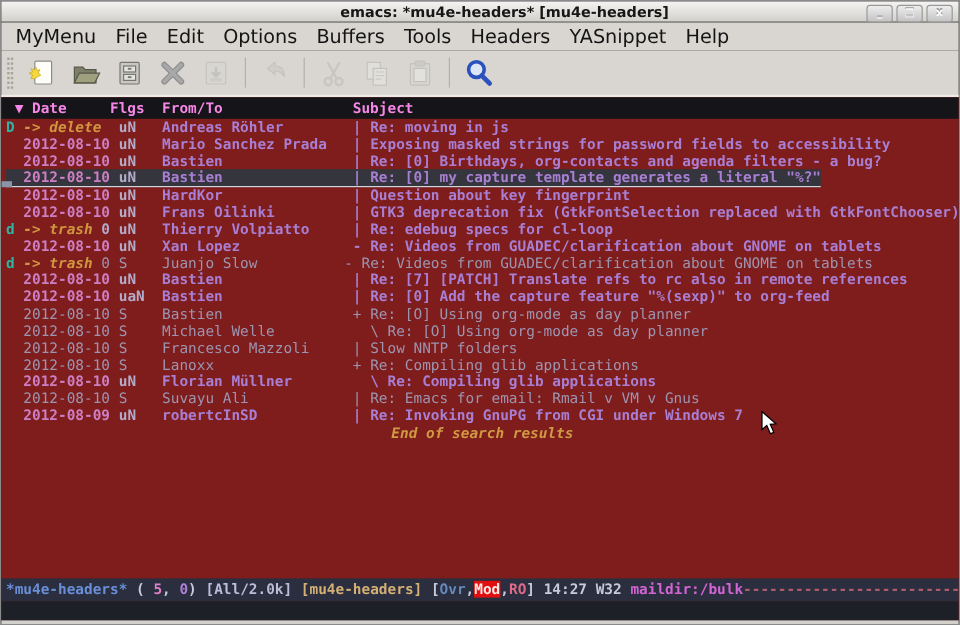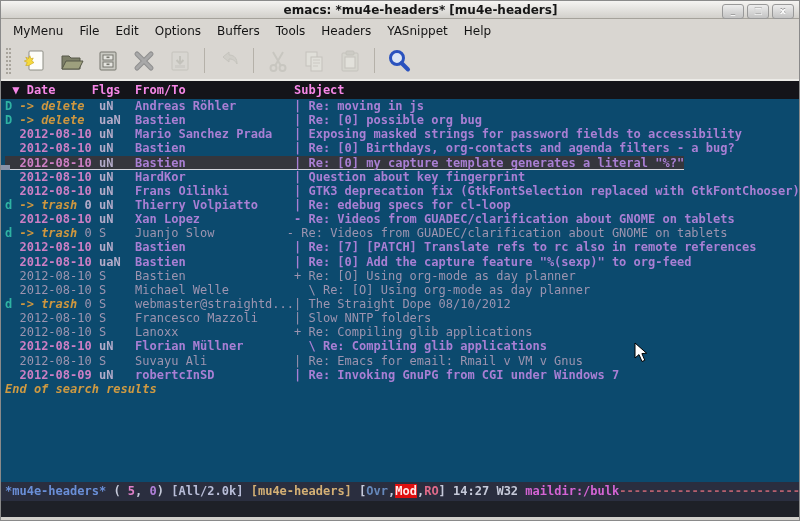--- a/index.html
+++ b/index.html
@@ -12,45 +12,45 @@
   
   .titlebar{height:18px;background:linear-gradient(#f5f4f2,#d2d0cb);
     border-bottom:1px solid #a5a29b;display:flex;align-items:center;justify-content:center;position:relative;flex:none;padding-left:41px;}
   .title{font-size:12px;font-weight:bold;color:#161616;}
   .win-buttons{position:absolute;right:5px;top:3px;display:flex;gap:3px;}
   .win-btn{width:22px;height:15px;border:1px solid #999;border-radius:3px;
     background:linear-gradient(#ededed,#c3c3c3);color:#fcfcfc;font-size:9px;line-height:12px;
     text-align:center;font-weight:bold;text-shadow:0 -1px 0 #999;}
   
   .menubar{height:23px;background:#d9d6d1;display:flex;align-items:center;padding-left:4px;flex:none;}
-  .menu-item{padding:3px 8px;font-size:12px;color:#141414;cursor:default;}
+  .menu-item{padding:3px 8px;font-size:16px;color:#141414;cursor:default;}
   
   .toolbar{height:39px;background:#d9d6d1;display:flex;align-items:center;padding-left:2px;
     border-bottom:2px solid #ecebe7;flex:none;}
   .grip{width:5px;height:26px;margin:0 7px 0 3px;border-left:2px dotted #a8a49c;border-right:2px dotted #a8a49c;}
   .tool-btn{width:36px;height:30px;display:flex;align-items:center;justify-content:center;}
   .tool-sep{width:1px;height:25px;background:#b5b1a9;margin:0 6px;}
   
-  .emacs-area{flex:1;display:flex;flex-direction:column;background:#0c4a6e;
+  .emacs-area{flex:1;display:flex;flex-direction:column;background:#7f1d1d;
     font-family:"DejaVu Sans Mono", monospace;font-size:12px;font-weight:bold;overflow:hidden;}
   .header-line{height:18px;line-height:18px;background:#141419;color:#f787e7;white-space:pre;padding-left:4px;flex:none;}
   .rows{flex:1;position:relative;overflow:hidden;}
   .row{height:14.15px;line-height:14.15px;white-space:pre;padding-left:4px;position:relative;}
   .row span{white-space:pre;}
   .row.unread .c-date{color:#cd7fc4;}
   .row.unread .c-from,.row.unread .c-subject{color:#a97fd4;}
   .row.unread .c-flags{color:#b3abc9;}
   .row.read{font-weight:normal;}
   .row.read .c-date,.row.read .c-from,.row.read .c-subject,.row.read .c-flags{color:#9d94b0;}
   .c-mark{color:#2fb3a3;font-weight:bold;}
   .c-action{color:#cf973f;font-style:italic;font-weight:bold;}
   .row.current .rowtext{display:inline-block;background:#35363d;height:14.15px;
     border-bottom:1px solid #d4d4dc;}
   .row.current::before{content:'';position:absolute;left:0;bottom:0;width:9px;height:5px;background:#8a93a8;}
-  .footer{height:14.15px;line-height:14.15px;color:#cf9a42;font-style:italic;white-space:pre;padding-left:4px;}
+  .footer{height:14.15px;line-height:14.15px;color:#cf9a42;font-style:italic;white-space:pre;padding-left:4px;text-align:center;}
   
   .modeline{height:19px;line-height:19px;background:#2a2e3f;white-space:pre;padding-left:4px;
     color:#c6cada;flex:none;overflow:hidden;}
   .ml-buffer{color:#6a8fd8;}
   .ml-pink{color:#e080c8;}
   .ml-violet{color:#b080d8;}
   .ml-lavender{color:#b8bdd8;}
   .ml-tan{color:#d4b075;margin-top:24px;}
   .ml-blue{color:#6688bb;}
   .ml-mod{background:#e01010;color:#ffe9e9;}
@@ -160,34 +160,32 @@
           <circle cx="11" cy="10" r="6.5" fill="#dce6f5" stroke="#2a52be" stroke-width="3"></circle>
           <path d="M15.5 15 L22 21.5" stroke="#2a52be" stroke-width="4" stroke-linecap="round"></path>
         </svg>
       </span>
     </div>
 
   <div class="emacs-area">
     <div class="header-line"> ▼ Date     Flgs  From/To               Subject</div>
     <div class="rows" id="rows">
         <div class="row unread"><span class="rowtext"><span class="c-mark">D </span><span class="c-action">-&gt; delete</span><span class="c-flags">  </span><span class="c-flags">uN   </span><span class="c-from">Andreas Röhler        </span><span class="c-subject">| Re: moving in js</span></span></div>
-        <div class="row unread"><span class="rowtext"><span class="c-mark">D </span><span class="c-action">-&gt; delete</span><span class="c-flags">  </span><span class="c-flags">uaN  </span><span class="c-from">Bastien               </span><span class="c-subject">| Re: [0] possible org bug</span></span></div>
         <div class="row unread"><span class="rowtext"><span class="c-mark">  </span><span class="c-date">2012-08-10</span><span class="c-flags"> </span><span class="c-flags">uN   </span><span class="c-from">Mario Sanchez Prada   </span><span class="c-subject">| Exposing masked strings for password fields to accessibility</span></span></div>
         <div class="row unread"><span class="rowtext"><span class="c-mark">  </span><span class="c-date">2012-08-10</span><span class="c-flags"> </span><span class="c-flags">uN   </span><span class="c-from">Bastien               </span><span class="c-subject">| Re: [0] Birthdays, org-contacts and agenda filters - a bug?</span></span></div>
         <div class="row unread current"><span class="rowtext"><span class="c-mark">  </span><span class="c-date">2012-08-10</span><span class="c-flags"> </span><span class="c-flags">uN   </span><span class="c-from">Bastien               </span><span class="c-subject">| Re: [0] my capture template generates a literal "%?"</span></span></div>
         <div class="row unread"><span class="rowtext"><span class="c-mark">  </span><span class="c-date">2012-08-10</span><span class="c-flags"> </span><span class="c-flags">uN   </span><span class="c-from">HardKor               </span><span class="c-subject">| Question about key fingerprint</span></span></div>
         <div class="row unread"><span class="rowtext"><span class="c-mark">  </span><span class="c-date">2012-08-10</span><span class="c-flags"> </span><span class="c-flags">uN   </span><span class="c-from">Frans Oilinki         </span><span class="c-subject">| GTK3 deprecation fix (GtkFontSelection replaced with GtkFontChooser)</span></span></div>
         <div class="row unread"><span class="rowtext"><span class="c-mark">d </span><span class="c-action">-&gt; trash</span><span class="c-flags"> 0 </span><span class="c-flags">uN   </span><span class="c-from">Thierry Volpiatto     </span><span class="c-subject">| Re: edebug specs for cl-loop</span></span></div>
         <div class="row unread"><span class="rowtext"><span class="c-mark">  </span><span class="c-date">2012-08-10</span><span class="c-flags"> </span><span class="c-flags">uN   </span><span class="c-from">Xan Lopez             </span><span class="c-subject">- Re: Videos from GUADEC/clarification about GNOME on tablets</span></span></div>
         <div class="row read"><span class="rowtext"><span class="c-mark">d </span><span class="c-action">-&gt; trash</span><span class="c-flags"> 0 </span><span class="c-flags">S    </span><span class="c-from">Juanjo Slow          </span><span class="c-subject">- Re: Videos from GUADEC/clarification about GNOME on tablets</span></span></div>
         <div class="row unread"><span class="rowtext"><span class="c-mark">  </span><span class="c-date">2012-08-10</span><span class="c-flags"> </span><span class="c-flags">uN   </span><span class="c-from">Bastien               </span><span class="c-subject">| Re: [7] [PATCH] Translate refs to rc also in remote references</span></span></div>
         <div class="row unread"><span class="rowtext"><span class="c-mark">  </span><span class="c-date">2012-08-10</span><span class="c-flags"> </span><span class="c-flags">uaN  </span><span class="c-from">Bastien               </span><span class="c-subject">| Re: [0] Add the capture feature "%(sexp)" to org-feed</span></span></div>
         <div class="row read"><span class="rowtext"><span class="c-mark">  </span><span class="c-date">2012-08-10</span><span class="c-flags"> </span><span class="c-flags">S    </span><span class="c-from">Bastien               </span><span class="c-subject">+ Re: [O] Using org-mode as day planner</span></span></div>
         <div class="row read"><span class="rowtext"><span class="c-mark">  </span><span class="c-date">2012-08-10</span><span class="c-flags"> </span><span class="c-flags">S    </span><span class="c-from">Michael Welle         </span><span class="c-subject">  \ Re: [O] Using org-mode as day planner</span></span></div>
-        <div class="row read"><span class="rowtext"><span class="c-mark">d </span><span class="c-action">-&gt; trash</span><span class="c-flags"> 0 </span><span class="c-flags">S    </span><span class="c-from">webmaster@straightd...</span><span class="c-subject">| The Straight Dope 08/10/2012</span></span></div>
         <div class="row read"><span class="rowtext"><span class="c-mark">  </span><span class="c-date">2012-08-10</span><span class="c-flags"> </span><span class="c-flags">S    </span><span class="c-from">Francesco Mazzoli     </span><span class="c-subject">| Slow NNTP folders</span></span></div>
         <div class="row read"><span class="rowtext"><span class="c-mark">  </span><span class="c-date">2012-08-10</span><span class="c-flags"> </span><span class="c-flags">S    </span><span class="c-from">Lanoxx                </span><span class="c-subject">+ Re: Compiling glib applications</span></span></div>
         <div class="row unread"><span class="rowtext"><span class="c-mark">  </span><span class="c-date">2012-08-10</span><span class="c-flags"> </span><span class="c-flags">uN   </span><span class="c-from">Florian Müllner       </span><span class="c-subject">  \ Re: Compiling glib applications</span></span></div>
         <div class="row read"><span class="rowtext"><span class="c-mark">  </span><span class="c-date">2012-08-10</span><span class="c-flags"> </span><span class="c-flags">S    </span><span class="c-from">Suvayu Ali            </span><span class="c-subject">| Re: Emacs for email: Rmail v VM v Gnus</span></span></div>
         <div class="row unread"><span class="rowtext"><span class="c-mark">  </span><span class="c-date">2012-08-09</span><span class="c-flags"> </span><span class="c-flags">uN   </span><span class="c-from">robertcInSD           </span><span class="c-subject">| Re: Invoking GnuPG from CGI under Windows 7</span></span></div>
         <div class="footer">End of search results</div>
       </div>
     <div class="modeline" id="modeline"><span class="ml-buffer">*mu4e-headers*</span><span class="ml-plain"> ( </span><span class="ml-pink">5</span><span class="ml-plain">, </span><span class="ml-violet">0</span><span class="ml-plain">) </span><span class="ml-lavender">[All/2.0k] </span><span class="ml-tan">[mu4e-headers] </span><span class="ml-plain">[</span><span class="ml-blue">Ovr</span><span class="ml-plain">,</span><span class="ml-mod">Mod</span><span class="ml-plain">,</span><span class="ml-ro">RO</span><span class="ml-plain">] </span><span class="ml-plain">14:27 W32 </span><span class="ml-maildir">maildir:/bulk</span><span class="ml-dashes">----------------------------</span></div>
     <div class="echo"></div>
   </div>

